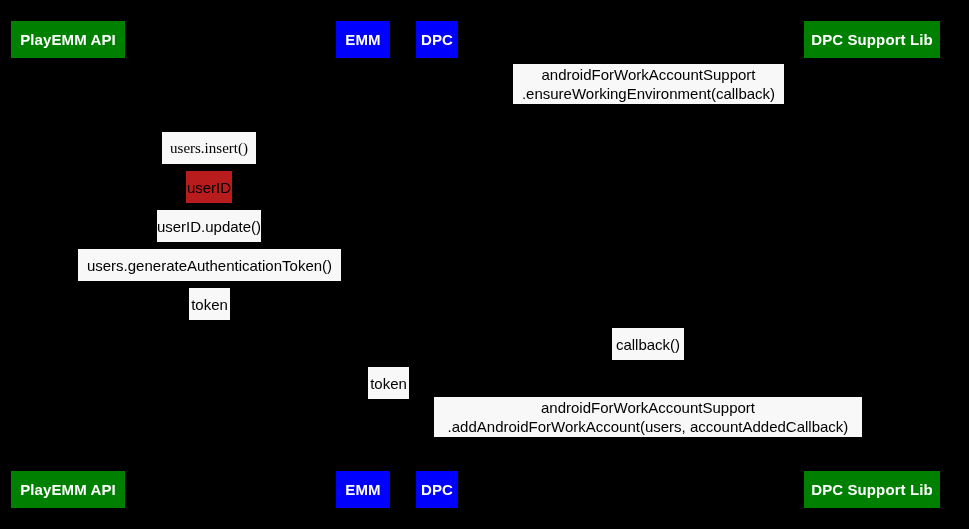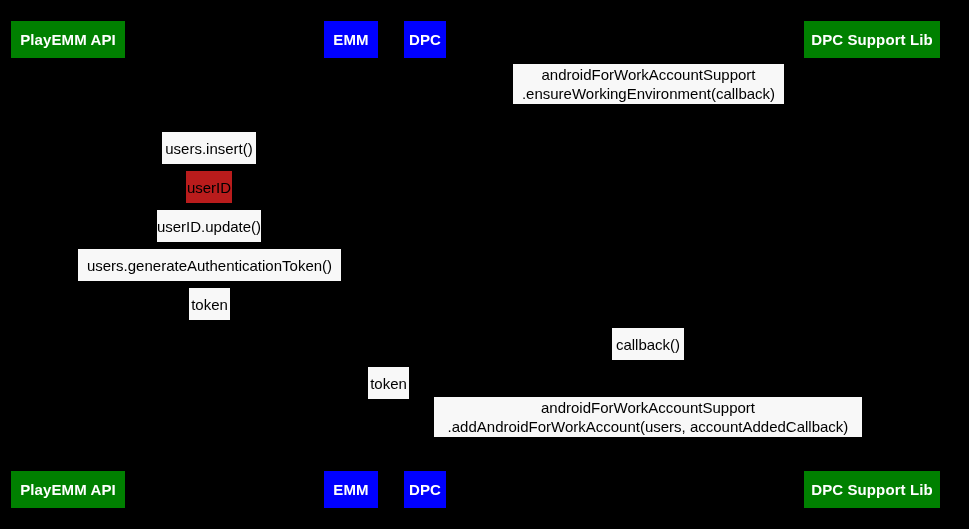--- a/index.html
+++ b/index.html
@@ -24,21 +24,21 @@
     align-items: center;
     justify-content: center;
     color: #ffffff;
     font-size: 15px;
     line-height: 1;
     white-space: nowrap;
     letter-spacing: 0.1px;
     font-weight: bold;
   }
   .participant.green { background: #008000; }
-  .participant.blue  { background: #0000ff; }
+  .participant.blue  { background: #0000ff; margin-left: 12px; }
 
   
   .msg-label {
     position: absolute;
     box-sizing: border-box;
     background: #f8f8f8;
     color: #000000;
     font-size: 15px;
     line-height: 19px;
     white-space: pre;
@@ -75,21 +75,21 @@
     <div class="participant blue" style="left: 404px; top: 471px; width: 42px; height: 37px; background: rgb(0, 0, 255); color: rgb(255, 255, 255);">
       <span>DPC</span>
     </div>
     <div class="participant green" style="left: 804px; top: 21px; width: 136px; height: 37px; background: rgb(0, 128, 0); color: rgb(255, 255, 255);">
       <span>DPC Support Lib</span>
     </div>
     <div class="participant green" style="left: 804px; top: 471px; width: 136px; height: 37px; background: rgb(0, 128, 0); color: rgb(255, 255, 255);">
       <span>DPC Support Lib</span>
     </div>
     <div class="msg-label two-line" style="left: 513px; top: 64px; width: 271px; height: 40px; background: rgb(248, 248, 248); color: rgb(0, 0, 0);"><span class="line">androidForWorkAccountSupport</span><span class="line">.ensureWorkingEnvironment(callback)</span></div>
-    <div class="msg-label" style="left: 162px; top: 132px; width: 94px; height: 22px; background: rgb(248, 248, 248); color: rgb(0, 0, 0);"><span class="line">users.insert()</span></div>
+    <div class="msg-label" style="left: 162px; top: 132px; width: 94px; height: 22px; background: rgb(248, 248, 248); color: rgb(0, 0, 0); font-family: Liberation Serif, serif;"><span class="line">users.insert()</span></div>
     <div class="msg-label" style="left: 186px; top: 171px; width: 46px; height: 22px; background: #b91c1c; color: rgb(0, 0, 0);"><span class="line">userID</span></div>
     <div class="msg-label" style="left: 157px; top: 210px; width: 104px; height: 22px; background: rgb(248, 248, 248); color: rgb(0, 0, 0);"><span class="line">userID.update()</span></div>
     <div class="msg-label" style="left: 78px; top: 249px; width: 263px; height: 22px; background: rgb(248, 248, 248); color: rgb(0, 0, 0);"><span class="line">users.generateAuthenticationToken()</span></div>
     <div class="msg-label" style="left: 189px; top: 288px; width: 41px; height: 22px; background: rgb(248, 248, 248); color: rgb(0, 0, 0);"><span class="line">token</span></div>
     <div class="msg-label" style="left: 612px; top: 328px; width: 72px; height: 22px; background: rgb(248, 248, 248); color: rgb(0, 0, 0);"><span class="line">callback()</span></div>
     <div class="msg-label" style="left: 368px; top: 367px; width: 41px; height: 22px; background: rgb(248, 248, 248); color: rgb(0, 0, 0);"><span class="line">token</span></div>
     <div class="msg-label two-line" style="left: 434px; top: 397px; width: 428px; height: 40px; background: rgb(248, 248, 248); color: rgb(0, 0, 0);"><span class="line">androidForWorkAccountSupport</span><span class="line">.addAndroidForWorkAccount(users, accountAddedCallback)</span></div>
   </div>
 
 </body></html>

